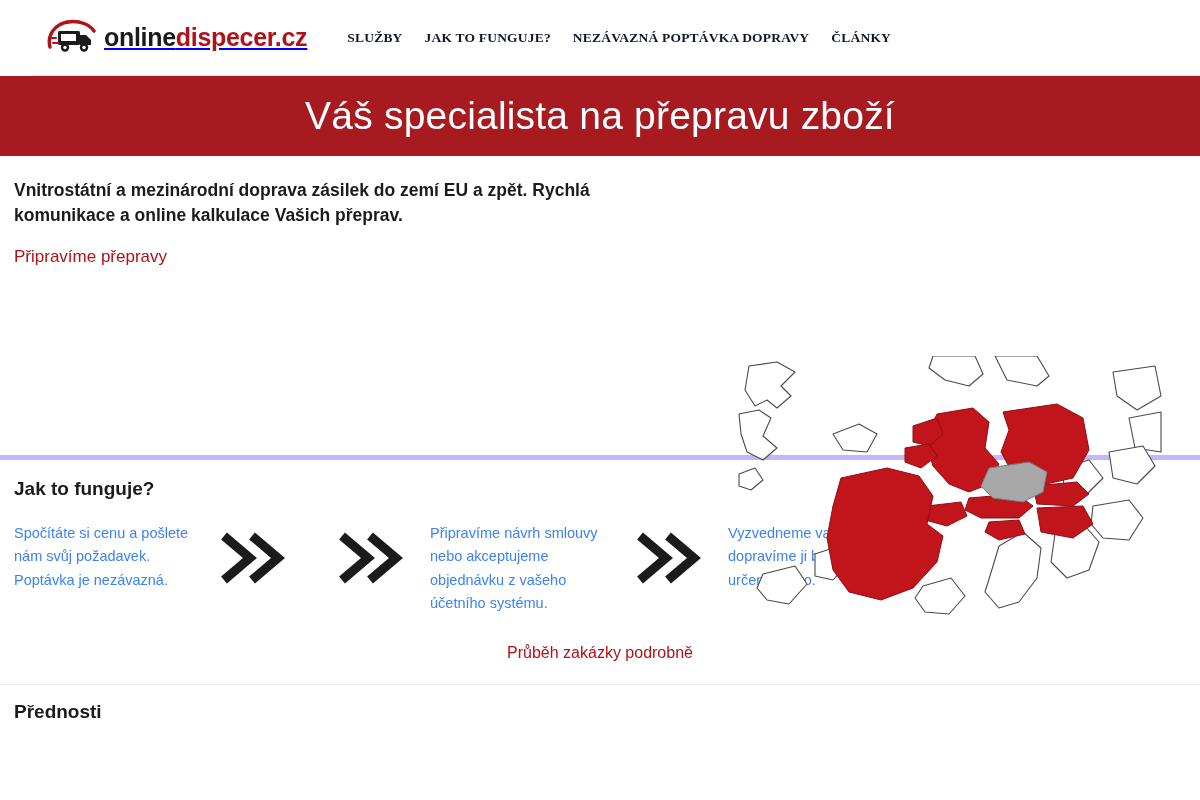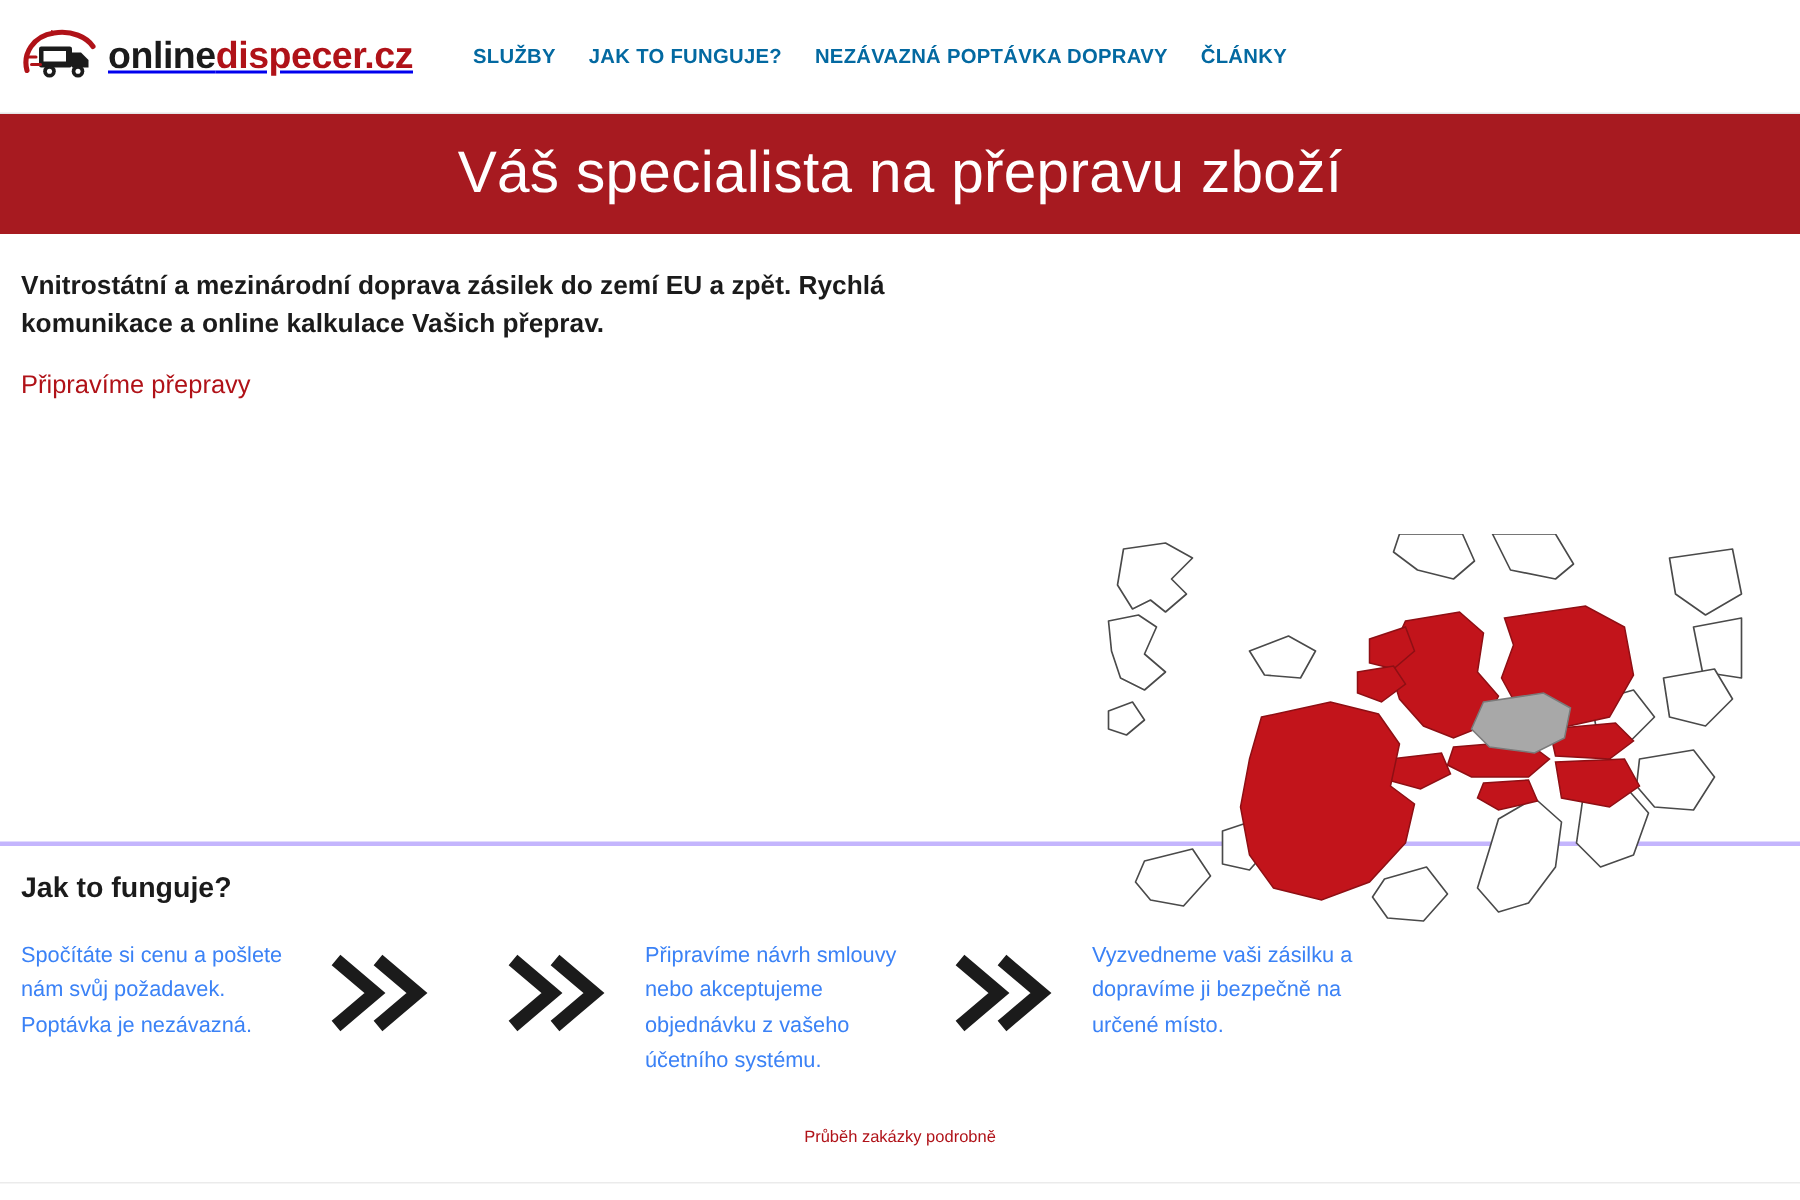--- a/index.html
+++ b/index.html
@@ -13,20 +13,21 @@
   }
 
   
   .header {
     height: 76px;
     display: flex;
     align-items: center;
     padding: 0 14px;
     border-bottom: 1px solid #e6e6e6;
     background: #fff;
+    margin-left: 32px;
   }
   .logo {
     display: flex;
     align-items: center;
     gap: 6px;
     margin-right: 40px;
   }
   .logo-mark { width: 52px; height: 44px; position: relative; flex: 0 0 auto; }
   .logo-text {
     font-size: 25px;
@@ -40,23 +41,24 @@
   .nav {
     display: flex;
     align-items: center;
     gap: 22px;
     font-size: 13.5px;
     font-weight: bold;
     letter-spacing: 0.2px;
     white-space: nowrap;
   }
   .nav a {
-    color: #0369a1;
+    color: #0f172a;
     text-decoration: none;
     text-transform: uppercase;
+    font-family: Liberation Serif, serif;
   }
 
   
   .hero {
     height: 80px;
     background: #a71a20;
     display: flex;
     align-items: center;
     justify-content: center;
   }
@@ -64,22 +66,22 @@
     margin: 0;
     color: #fff;
     font-size: 39px;
     font-weight: normal;
     letter-spacing: 0.2px;
   }
 
   
   .intro {
     position: relative;
-    height: 408px;
-    border-bottom: 3px solid #c4b5fd;
+    height: 304px;
+    border-bottom: 5px solid #c4b5fd;
     padding: 22px 14px 0 14px;
   }
   .intro-text {
     width: 680px;
   }
   .intro-text p {
     margin: 0;
     font-size: 17.5px;
     font-weight: bold;
     line-height: 1.45;
@@ -130,21 +132,21 @@
     padding-top: 8px;
     flex: 0 0 auto;
   }
   .arrow svg { display: block; }
   .steps-link-row {
     text-align: center;
     padding: 28px 0 22px 0;
   }
   .steps-link-row a {
     color: #b01218;
-    font-size: 11px;
+    font-size: 16px;
     text-decoration: none;
   }
 
   .advantages {
     padding: 16px 14px 0 14px;
   }
 </style>
 </head>
 <body>
 

